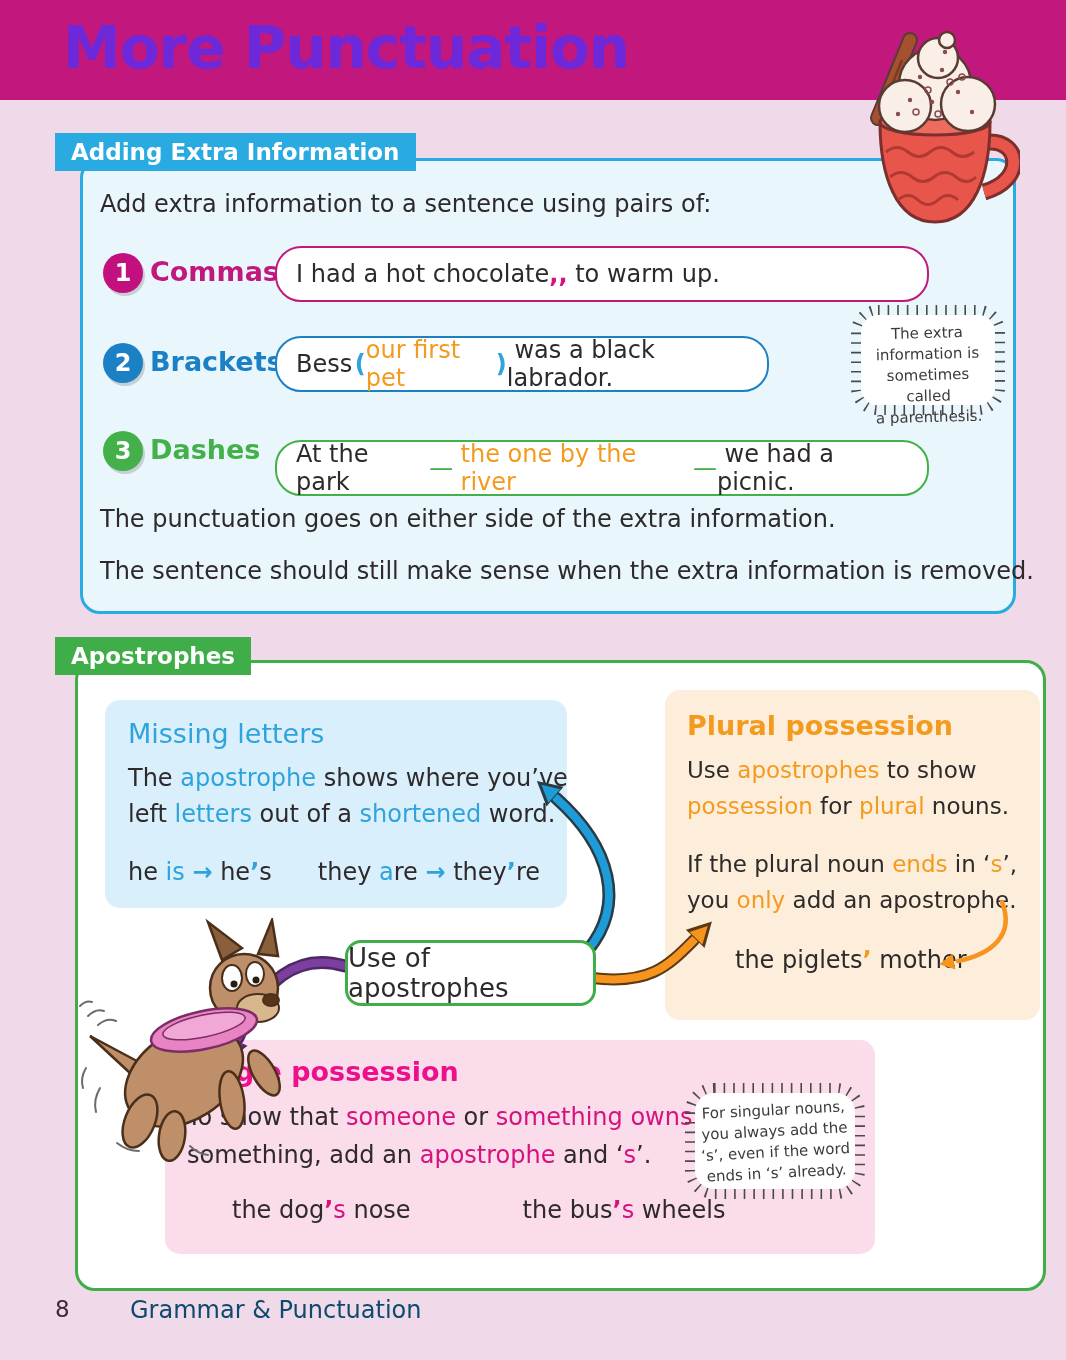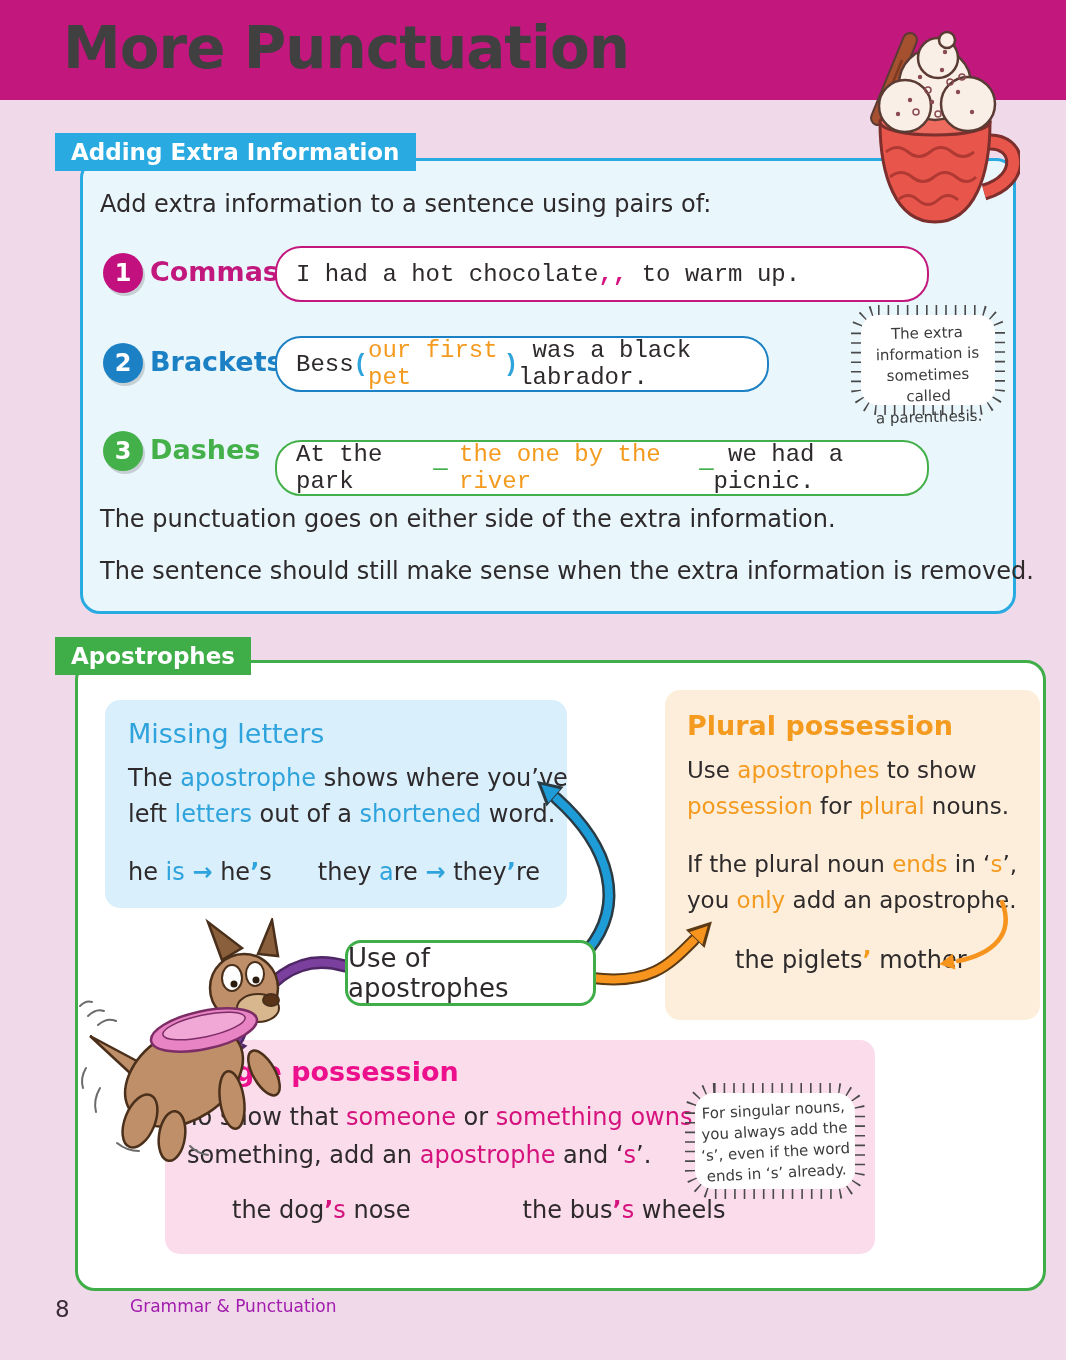--- a/index.html
+++ b/index.html
@@ -1,38 +1,38 @@
 <!DOCTYPE html>
 <html><head>
 <meta charset="utf-8">
 <style>
   html,body{margin:0;padding:0;background:#F0D9E8;}
   #page{position:relative;width:1066px;height:1360px;background:#F0D9E8;overflow:hidden;
         font-family:"DejaVu Sans","Liberation Sans",sans-serif;color:#2e2a2b;}
 
   
   .header-band{position:absolute;left:0;top:0;width:1066px;height:100px;background:#C2187E;z-index:1;}
-  .page-title{position:absolute;left:63px;top:14px;font-size:58px;font-weight:800;color:#404040;
+  .page-title{position:absolute;left:63px;top:14px;font-size:58px;font-weight:800;color:#6d28d9;
               letter-spacing:-1px;z-index:2;}
 
   
   .tab{position:absolute;color:#fff;font-weight:700;font-size:23px;padding:6px 16px;z-index:3;}
   .tab-blue{left:55px;top:133px;background:#29ABE2;}
   .tab-green{left:55px;top:637px;background:#3FAE49;}
 
   
   .info-box{position:absolute;left:80px;top:158px;width:930px;height:450px;background:#E9F6FC;
             border:3px solid #29ABE2;border-radius:20px;z-index:0;}
   .intro{position:absolute;left:100px;top:190px;font-size:24px;z-index:2;}
   .num-circle{position:absolute;width:40px;height:40px;border-radius:50%;color:#fff;font-weight:700;
               font-size:24px;display:flex;align-items:center;justify-content:center;z-index:2;
               box-shadow:2px 3px 0 rgba(90,90,90,.25);}
   .item-label{position:absolute;font-size:27px;font-weight:700;z-index:2;}
   .example-box{position:absolute;height:52px;background:#fff;border-radius:26px;display:flex;
-               align-items:center;padding:0 19px;font-size:24px;white-space:nowrap;z-index:2;font-family:Liberation Mono, monospace;}
+               align-items:center;padding:0 19px;font-size:24px;white-space:nowrap;z-index:2;}
   .footnote{position:absolute;left:100px;font-size:24px;z-index:2;}
 
   
   .burst{position:absolute;z-index:3;}
   .burst svg{position:absolute;left:0;top:0;}
   .burst .burst-text{position:absolute;font-size:15px;line-height:1.4;text-align:center;
                      white-space:pre-line;color:#3c3c3c;}
 
   
   .apos-container{position:absolute;left:75px;top:660px;width:965px;height:625px;background:#ffffff;
@@ -52,21 +52,21 @@
               border:3px solid #3FAE49;border-radius:16px;display:flex;align-items:center;
               justify-content:center;font-size:26px;z-index:6;}
   .sp-box{position:absolute;left:165px;top:1040px;width:710px;height:214px;background:#FADCEA;
           border-radius:15px;z-index:2;}
   .sp-title{position:absolute;left:187px;top:1056px;font-size:27px;font-weight:700;color:#EC108C;z-index:3;}
   .sp-body{position:absolute;left:187px;top:1098px;font-size:24px;line-height:38px;z-index:3;}
   .sp-examples{position:absolute;left:232px;top:1196px;font-size:24px;display:flex;gap:112px;z-index:3;}
 
   
   .footer-num{position:absolute;left:55px;top:1296px;font-size:23px;color:#3a2b3a;}
-  .footer-title{position:absolute;left:130px;top:1296px;font-size:17px;color:#a21caf;}
+  .footer-title{position:absolute;left:130px;top:1296px;font-size:24px;color:#0c4a6e;}
 
   
   .mug{position:absolute;left:850px;top:22px;z-index:4;}
   .dog{position:absolute;left:72px;top:918px;z-index:6;}
   .arrows{position:absolute;left:0;top:0;z-index:4;pointer-events:none;}
 
   
   .rich{white-space:pre-wrap;}
   .t-k{color:#2e2a2b;}
   .t-m{color:#D6127E;}

